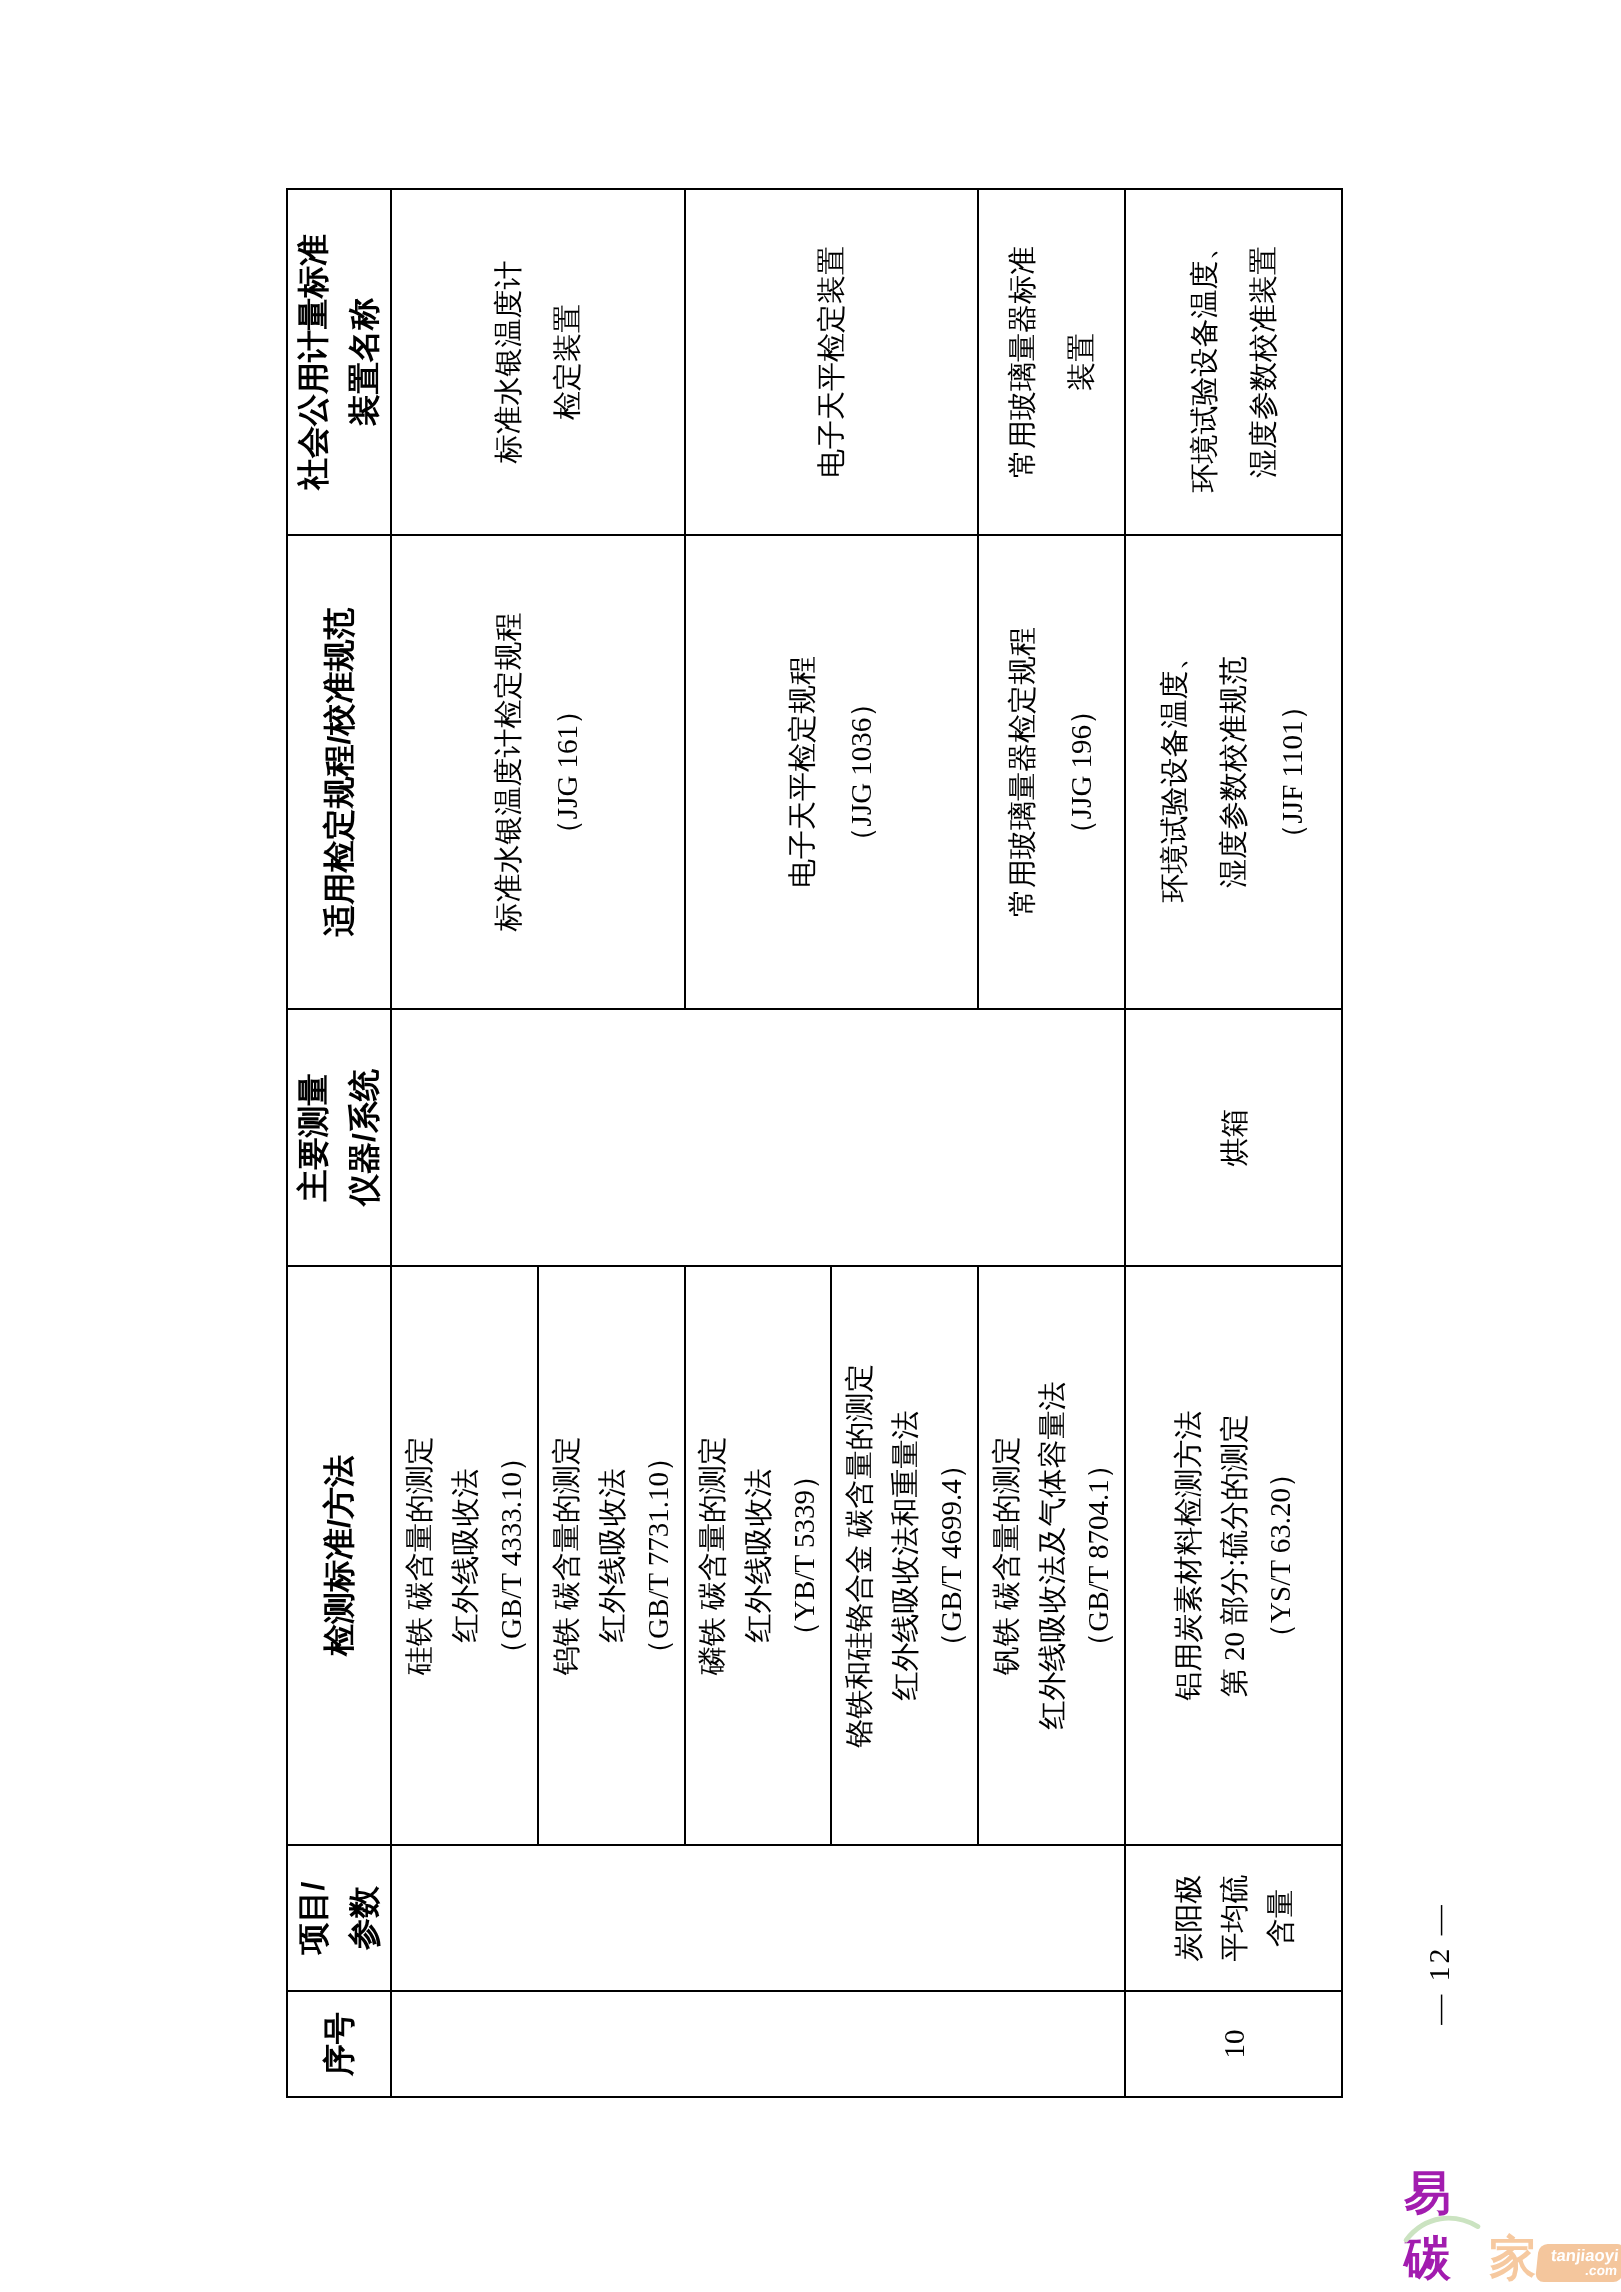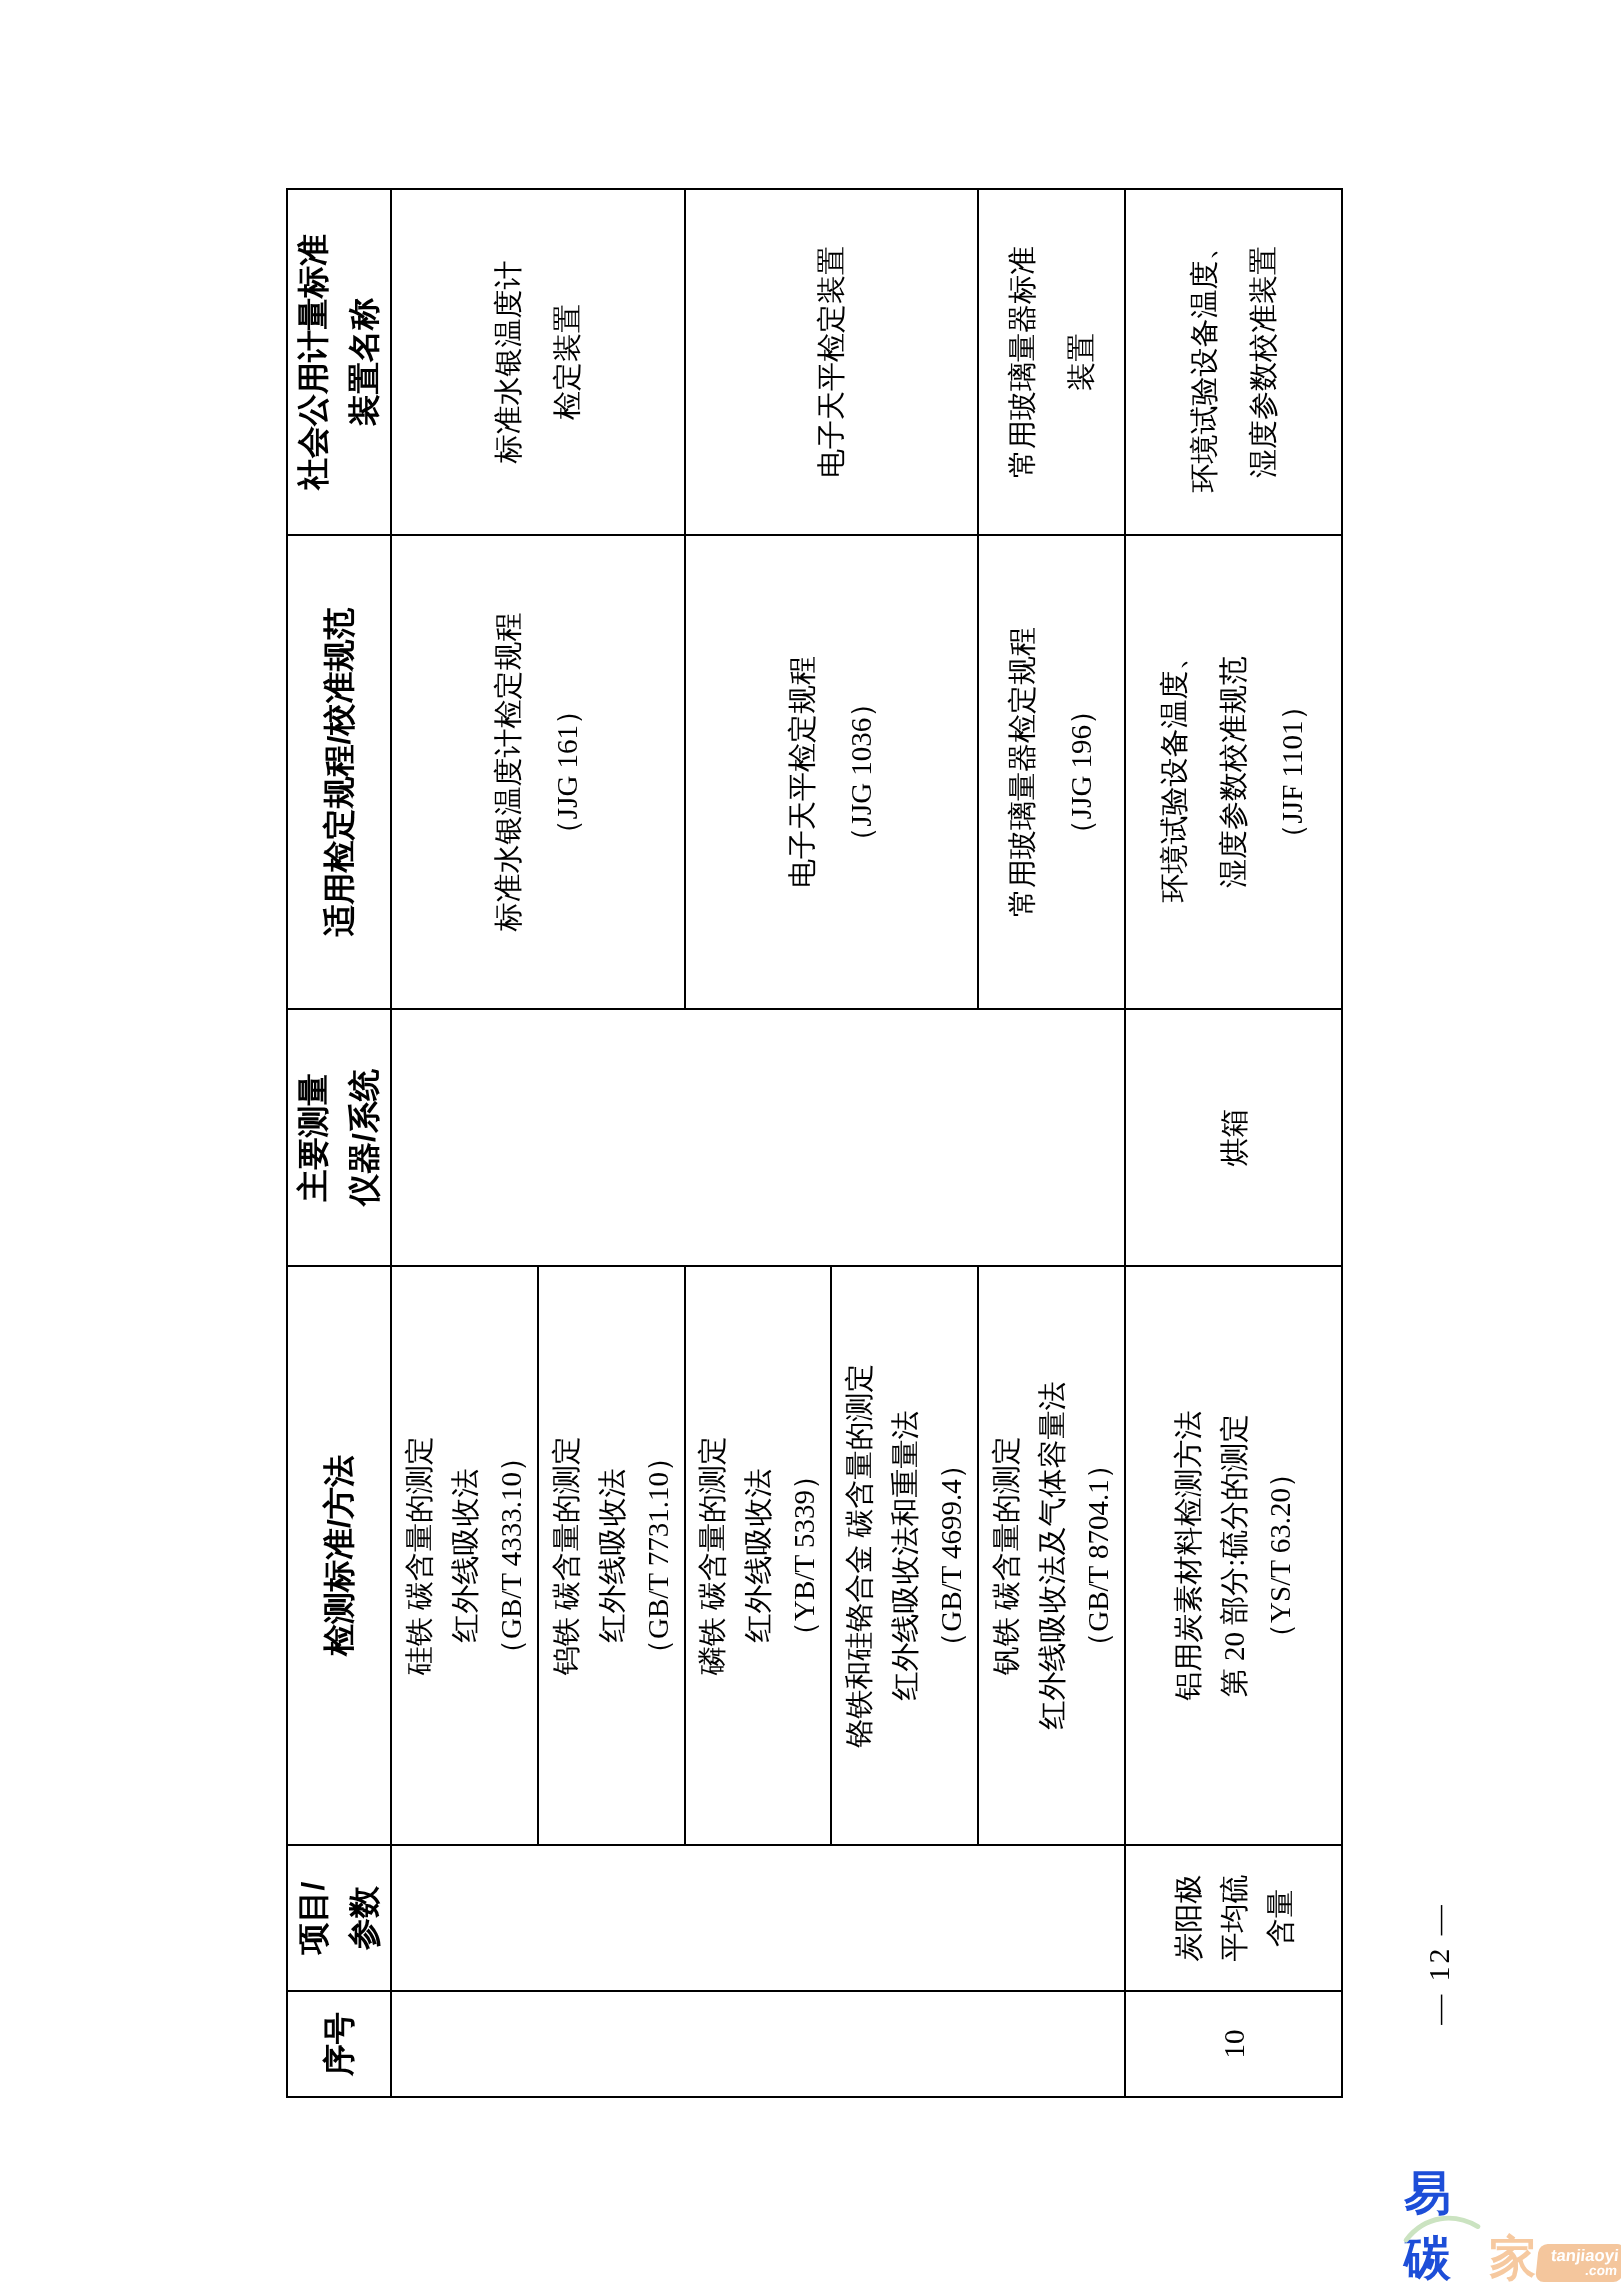--- a/index.html
+++ b/index.html
@@ -16,21 +16,21 @@
   .dt2 .ln{line-height:59px;}
   .ln{white-space:nowrap;}
   .pagenum{position:absolute;left:1355px;top:1947px;width:167px;height:33px;
        transform:rotate(-90deg);font-family:"Liberation Serif",serif;font-size:30px;
        text-align:center;letter-spacing:2.9px;white-space:nowrap;}
   
   .wm{position:absolute;left:1404px;top:2217px;width:220px;height:73px;display:flex;
       align-items:flex-end;}
   .wm-ch{font-family:"Liberation Sans",sans-serif;font-weight:700;font-size:47px;line-height:65px;
       letter-spacing:-4.9px;}
-  .wm-green{color:#1d4ed8;}
+  .wm-green{color:#a21caf;}
   .wm-orange{color:#f6c9a0;margin-left:2px;}
   .wm-badge{margin-left:5.9px;margin-bottom:7.8px;width:78px;background:#f4c69d;color:#fff;
       border-radius:8.8px;padding:2.9px 5.9px 3.9px 3.9px;text-align:right;transform:skewX(-6deg);
       font-family:"Liberation Sans",sans-serif;font-weight:700;}
   .wm-b1{font-size:16.7px;line-height:17.6px;letter-spacing:0px;}
   .wm-b2{font-size:13.7px;line-height:13.7px;}
   .wm-swoosh{position:absolute;left:-3.9px;top:-5.9px;}
 </style>
 </head>
 <body>

